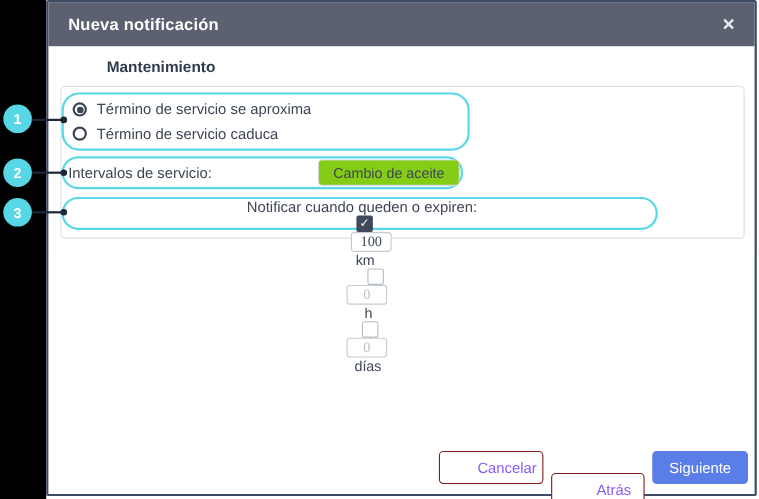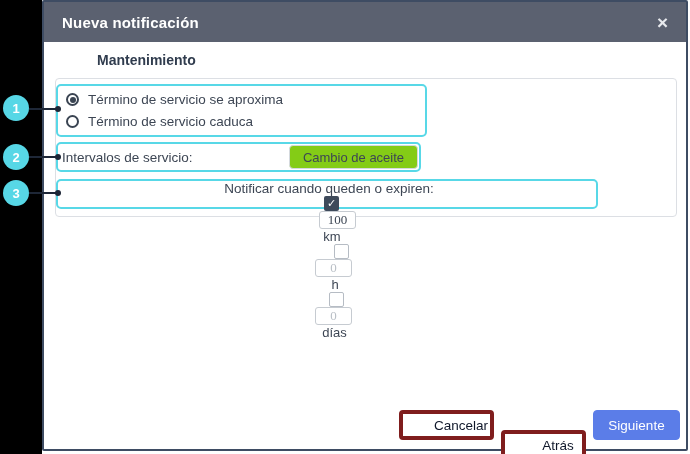--- a/index.html
+++ b/index.html
@@ -8,41 +8,41 @@
   .blackstrip{position:absolute;left:0;top:0;width:42px;height:454px;background:#000;}
   .dialog{position:absolute;left:42px;top:0;width:646px;height:451px;box-sizing:border-box;
           background:#fff;border:2px solid #3e4c63;border-radius:2px;}
   .dlg-header{position:absolute;left:0;top:0;right:0;height:40px;background:#5b6170;
           display:flex;align-items:center;padding:0 18px;box-sizing:border-box;}
   .dlg-title{color:#ffffff;font-size:15px;font-weight:bold;letter-spacing:.2px;}
   .dlg-close{margin-left:auto;color:#e8eaee;font-size:19px;line-height:1;cursor:pointer;font-weight:bold;}
   .section-title{position:absolute;left:13px;top:50px;font-size:14px;font-weight:bold;color:#303c4e;margin-left:40px;}
   .outer-box{position:absolute;left:11px;top:76px;width:622px;height:139px;box-sizing:border-box;
           border:1px solid #dcdfe4;border-radius:4px;background:#fff;}
-  .hl{position:absolute;box-sizing:border-box;border:2px solid #58d8e7;border-radius:5px;background:#fff;}
+  .hl{position:absolute;box-sizing:border-box;border:2px solid #58d8e7;border-radius:16px;background:#fff;}
   .hl1{left:12px;top:82px;width:371px;height:53px;display:flex;flex-direction:column;justify-content:space-evenly;padding-left:8px;}
   .hl2{left:12px;top:140px;width:365px;height:30px;display:flex;align-items:center;padding:0 1px 0 4px;}
   .hl3{left:12px;top:177px;width:542px;height:30px;display:flex;align-items:center;padding-left:4px;flex-direction:column;}
   .radio-row{display:flex;align-items:center;gap:9px;cursor:pointer;}
   .radio{width:13px;height:13px;border-radius:50%;border:2px solid #3a4452;box-sizing:border-box;position:relative;background:#fff;flex:0 0 auto;}
   .radio.sel::after{content:"";position:absolute;left:1.5px;top:1.5px;width:6px;height:6px;border-radius:50%;background:#3a4452;}
   .lbl{font-size:13.5px;color:#3d4654;}
   .select-btn{margin-left:auto;width:129px;height:24px;box-sizing:border-box;border:1px solid #d4d9de;border-radius:4px;
           background:#84cc16;display:flex;align-items:center;justify-content:center;font-size:13px;color:#3d4654;cursor:pointer;}
   .cb{width:15px;height:15px;box-sizing:border-box;border-radius:2px;flex:0 0 auto;cursor:pointer;}
   .cb.on{background:#3e4a5b;color:#fff;font-size:11px;line-height:15px;text-align:center;}
   .cb.off{background:#fff;border:1.5px solid #b6bcc4;}
   .num-input{width:37px;height:22px;box-sizing:border-box;border:1px solid #c6cbd1;border-radius:3px;
           font-size:13px;color:#3d4654;text-align:center;font-family:Liberation Serif, serif;padding:0;background:#fff;}
   .num-input.dis{color:#b9bfc6;}
   .unit{font-size:13px;color:#3d4654;}
   .footer{position:absolute;right:6px;top:408px;display:flex;gap:7px;}
   .btn{height:30px;box-sizing:border-box;border-radius:4px;font-size:13.5px;display:flex;align-items:center;
           justify-content:center;cursor:pointer;font-family:"Liberation Sans",sans-serif;}
-  .btn.ghost{background:#fff;border:4px solid #7f1d1d;color:#0f172a;padding-left:29px;}
+  .btn.ghost{background:#fff;border:1px solid #7f1d1d;color:#8b5cf6;padding-left:29px;}
   .btn.primary{background:#5b7de8;border:1px solid #5b7de8;color:#fff;}
   .btn.w1{width:95px;} .btn.w2{width:85px;margin-top:20px;} .btn.w3{width:87px;}
   .badge{position:absolute;width:26px;height:26px;border-radius:50%;background:#57d7e6;color:#fff;
           font-size:13px;font-weight:bold;display:flex;align-items:center;justify-content:center;z-index:5;}
   .connector{position:absolute;height:2px;background:#1e2737;z-index:6;}
   .connector .dot{position:absolute;right:-2px;top:-2px;width:6px;height:6px;border-radius:50%;background:#1e2737;}
 </style>
 </head>
 <body>
 

